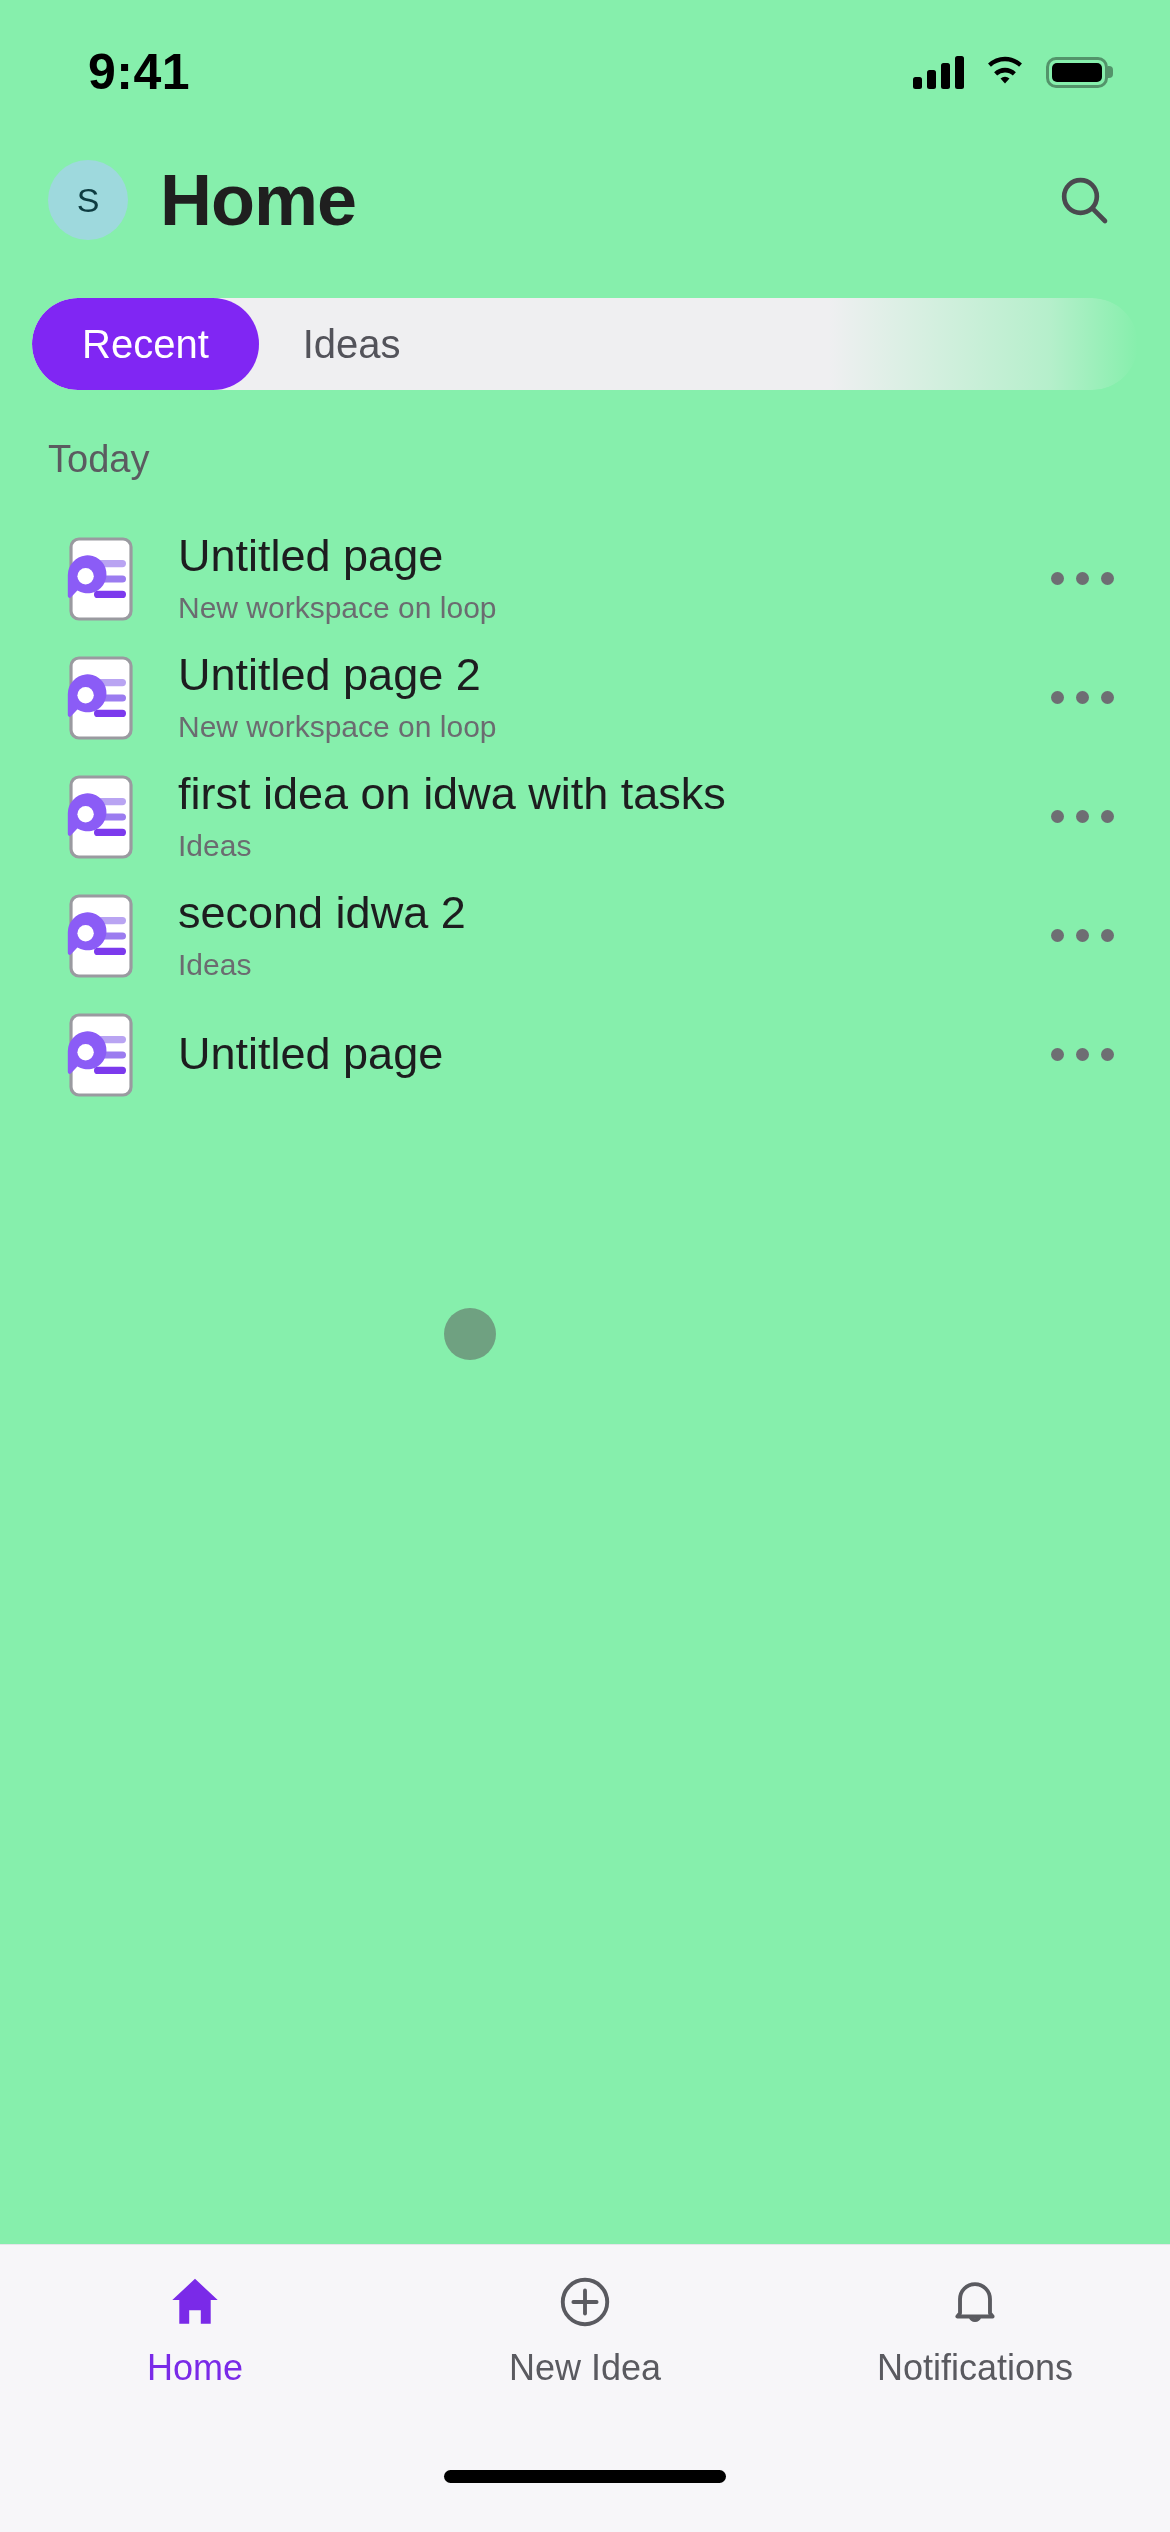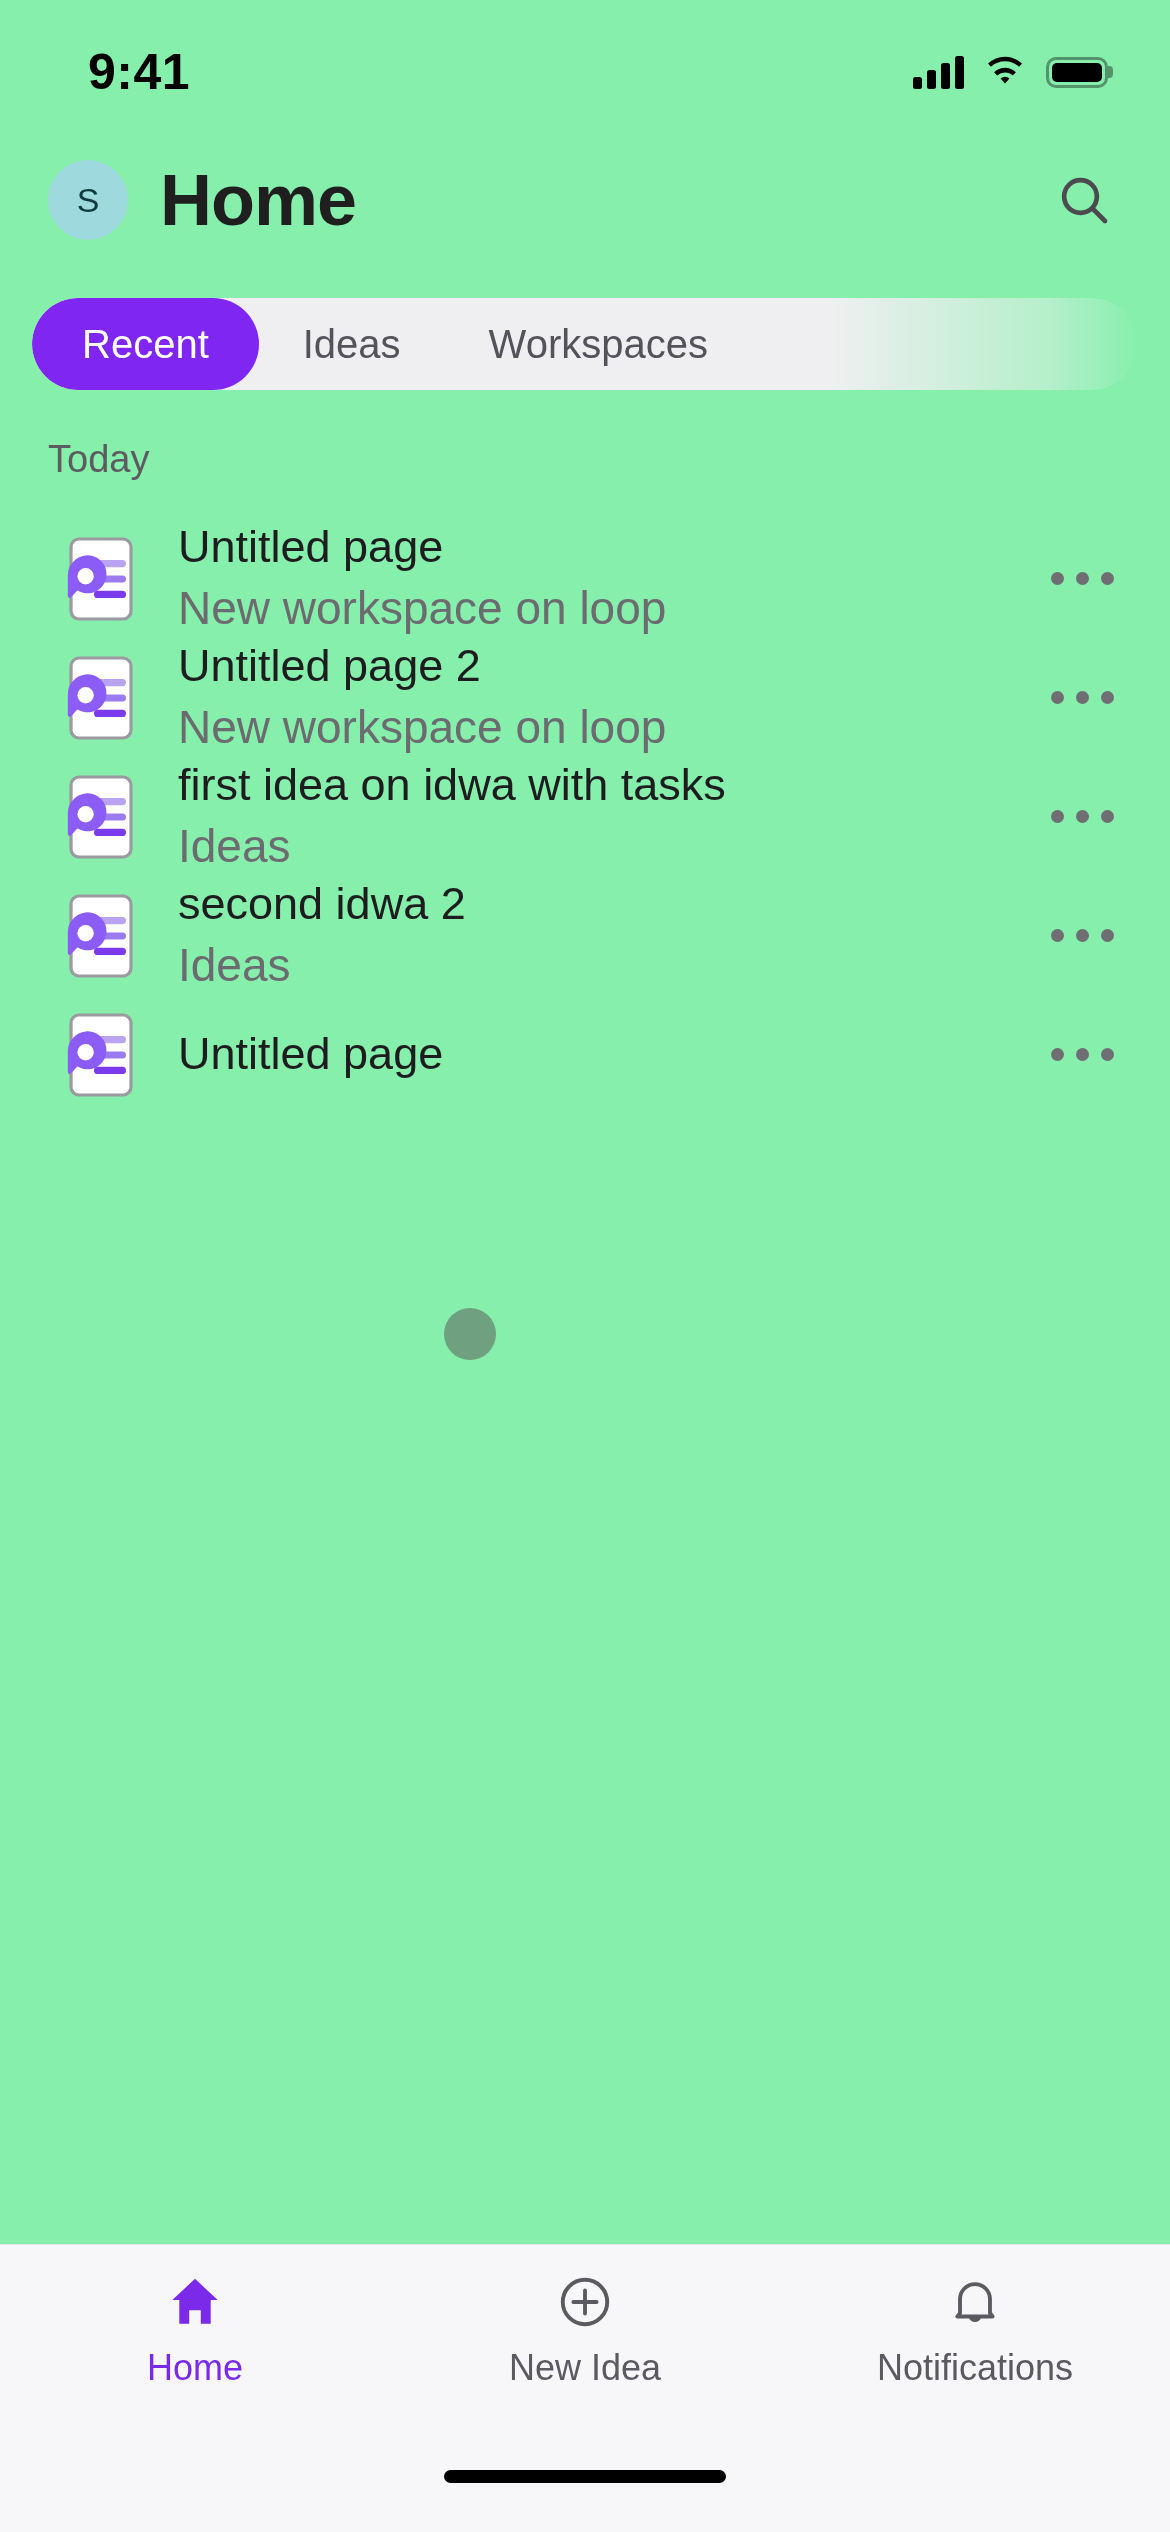--- a/index.html
+++ b/index.html
@@ -98,21 +98,21 @@
     height:119px; padding:0 40px 0 48px;
   }
   .doc-icon { flex:0 0 92px; width:92px; height:96px; position:relative; }
   .doc-icon svg { width:92px; height:96px; display:block; }
   .row-text { flex:1 1 auto; margin-left:38px; min-width:0; }
   .row-title {
     font-size:45px; color:#1d1d1f; line-height:1.12; white-space:nowrap;
     overflow:hidden; text-overflow:ellipsis;
   }
   .row-sub {
-    font-size:46px; color:#6b6b70; line-height:1.15; margin-top:10px;
+    font-size:30px; color:#6b6b70; line-height:1.15; margin-top:10px;
     white-space:nowrap; overflow:hidden; text-overflow:ellipsis;
   }
   .more-btn {
     flex:0 0 96px; width:96px; height:96px;
     display:flex; align-items:center; justify-content:center; gap:12px;
   }
   .more-btn span { width:13px; height:13px; border-radius:50%; background:#6e6e73; display:block; }
 
   
   .touch-dot {
@@ -183,23 +183,20 @@
   <div class="tabs-wrap">
     <div class="tabs-scroll">
       <div class="tabs-bg"></div>
       <div class="tabs-row">
         <div class="tab active">
           <span>Recent</span>
         </div>
         <div class="tab">
           <span>Ideas</span>
         </div>
-        <div class="tab">
-          <span>Workspaces</span>
-        </div>
       </div>
     </div>
   </div>
 
   <div class="content">
     <div class="section-label">Today</div>
 
     <div class="list">
 
       <div class="row">

